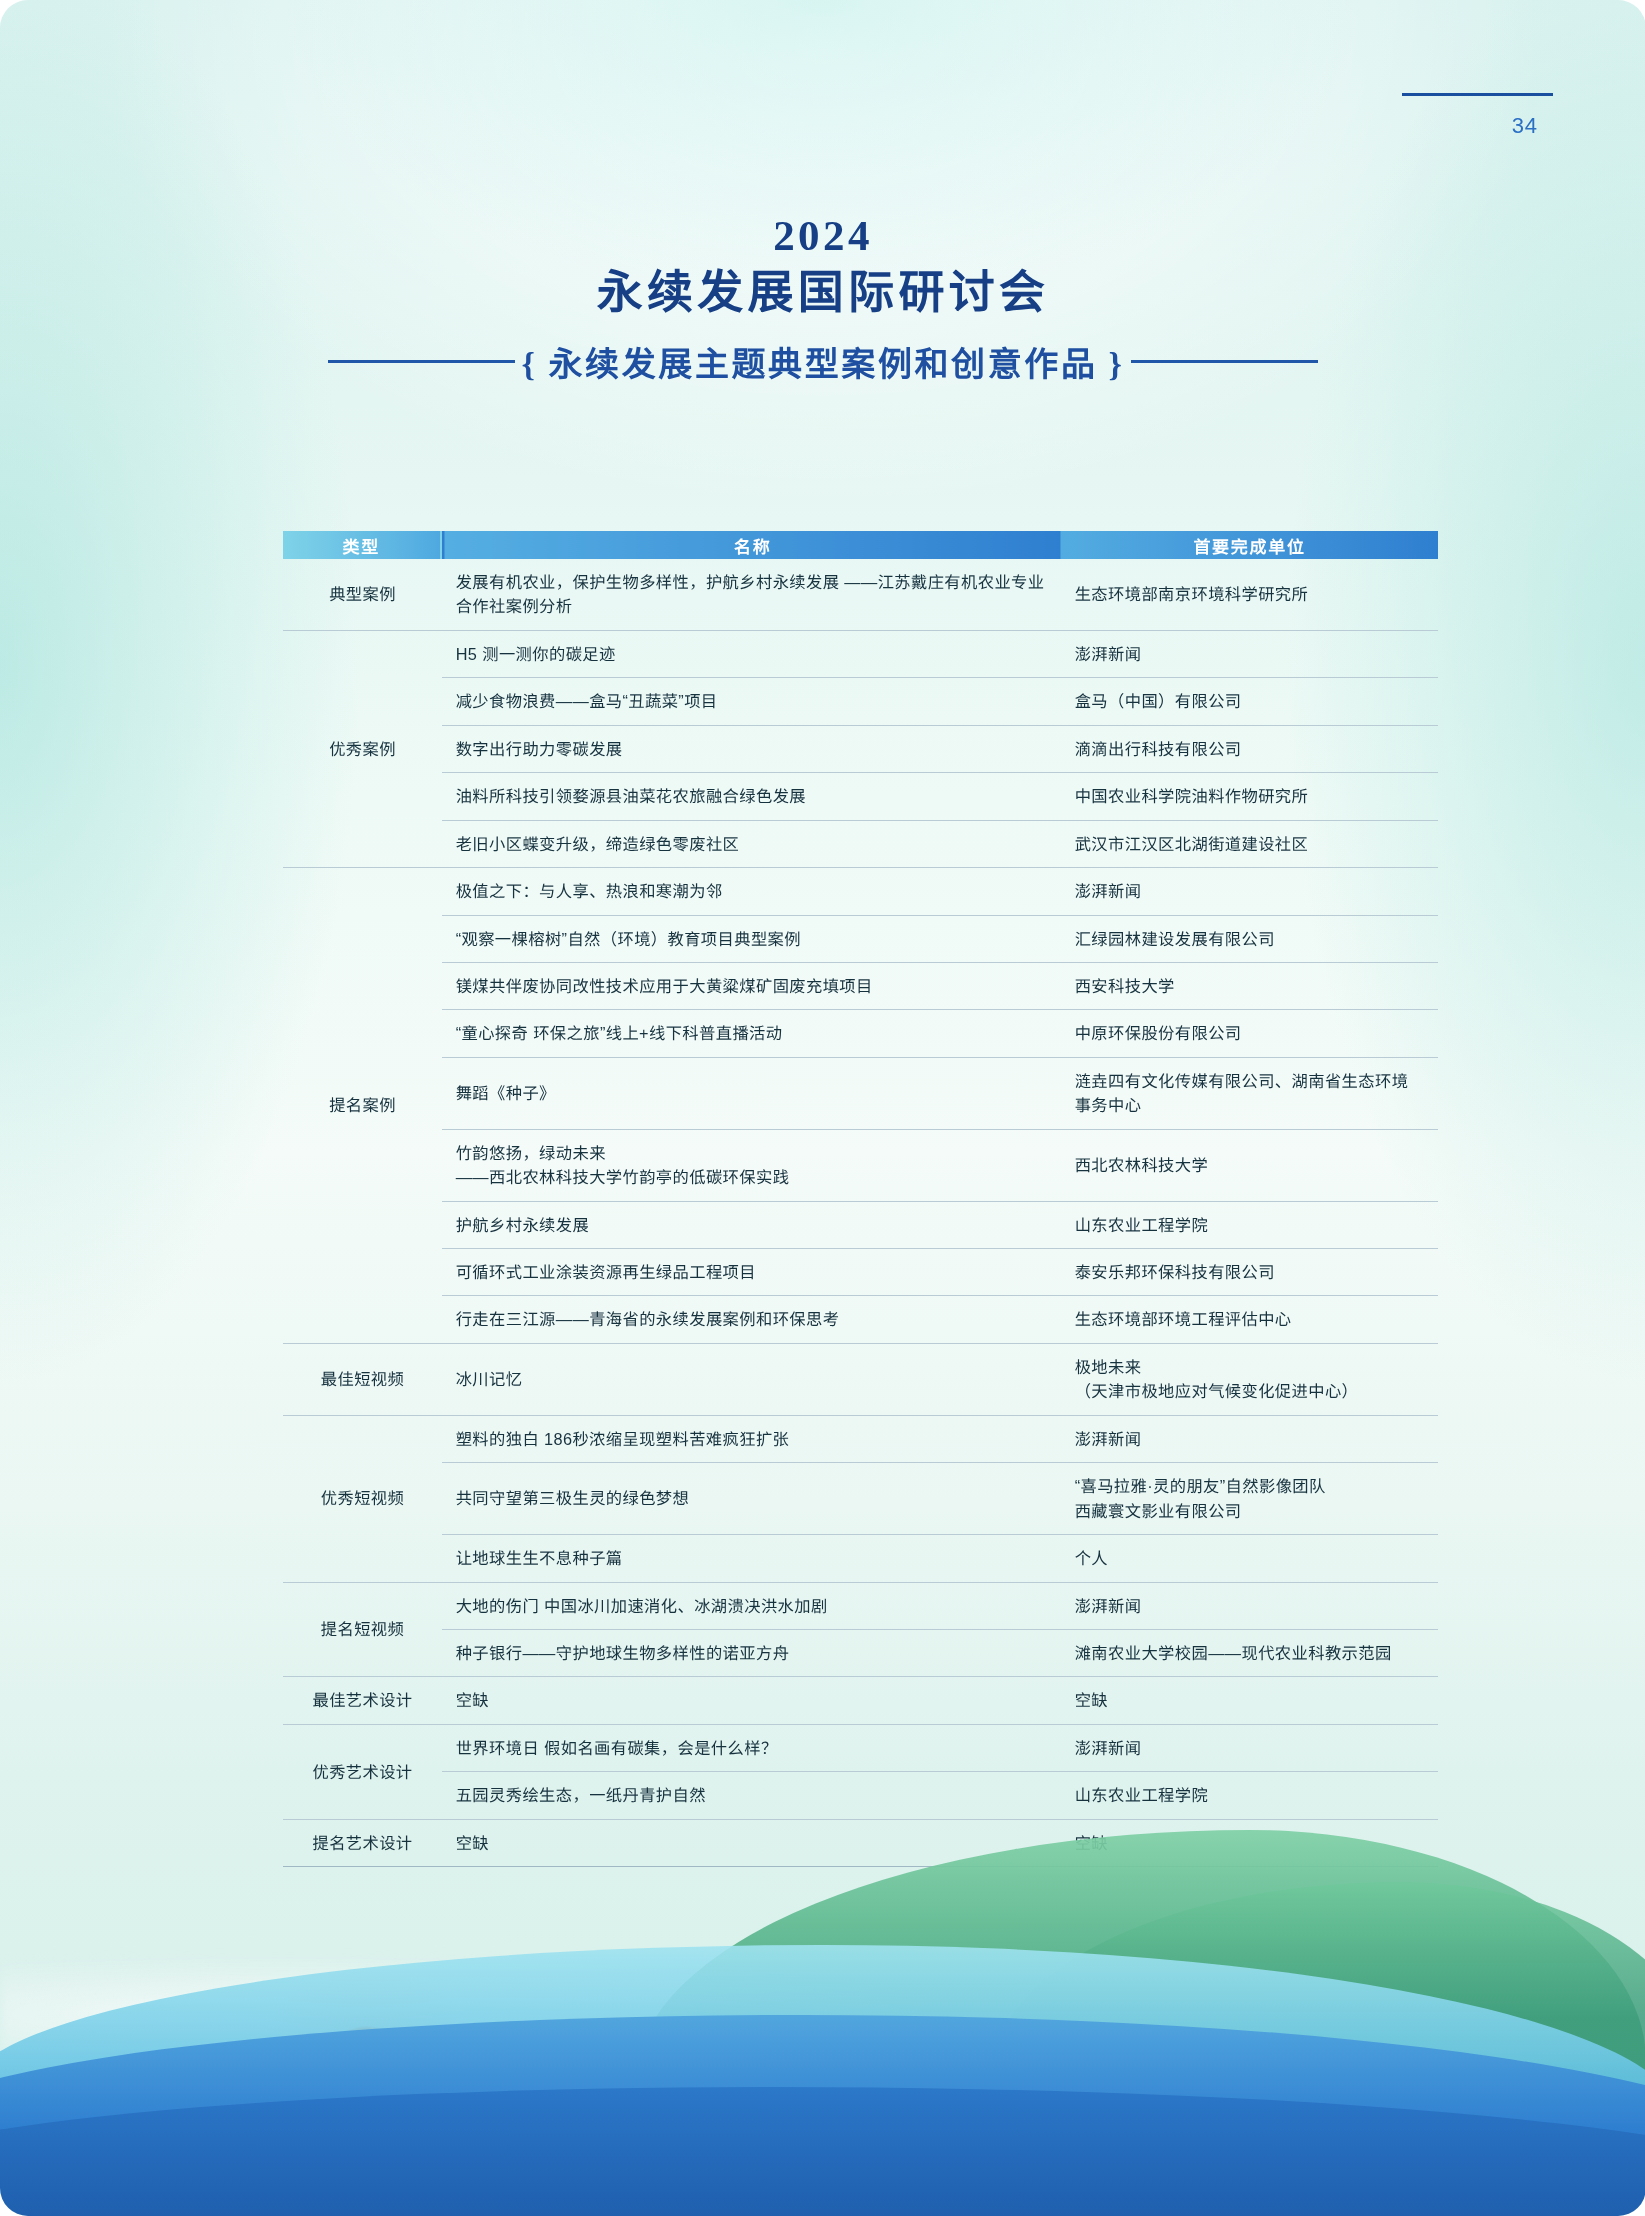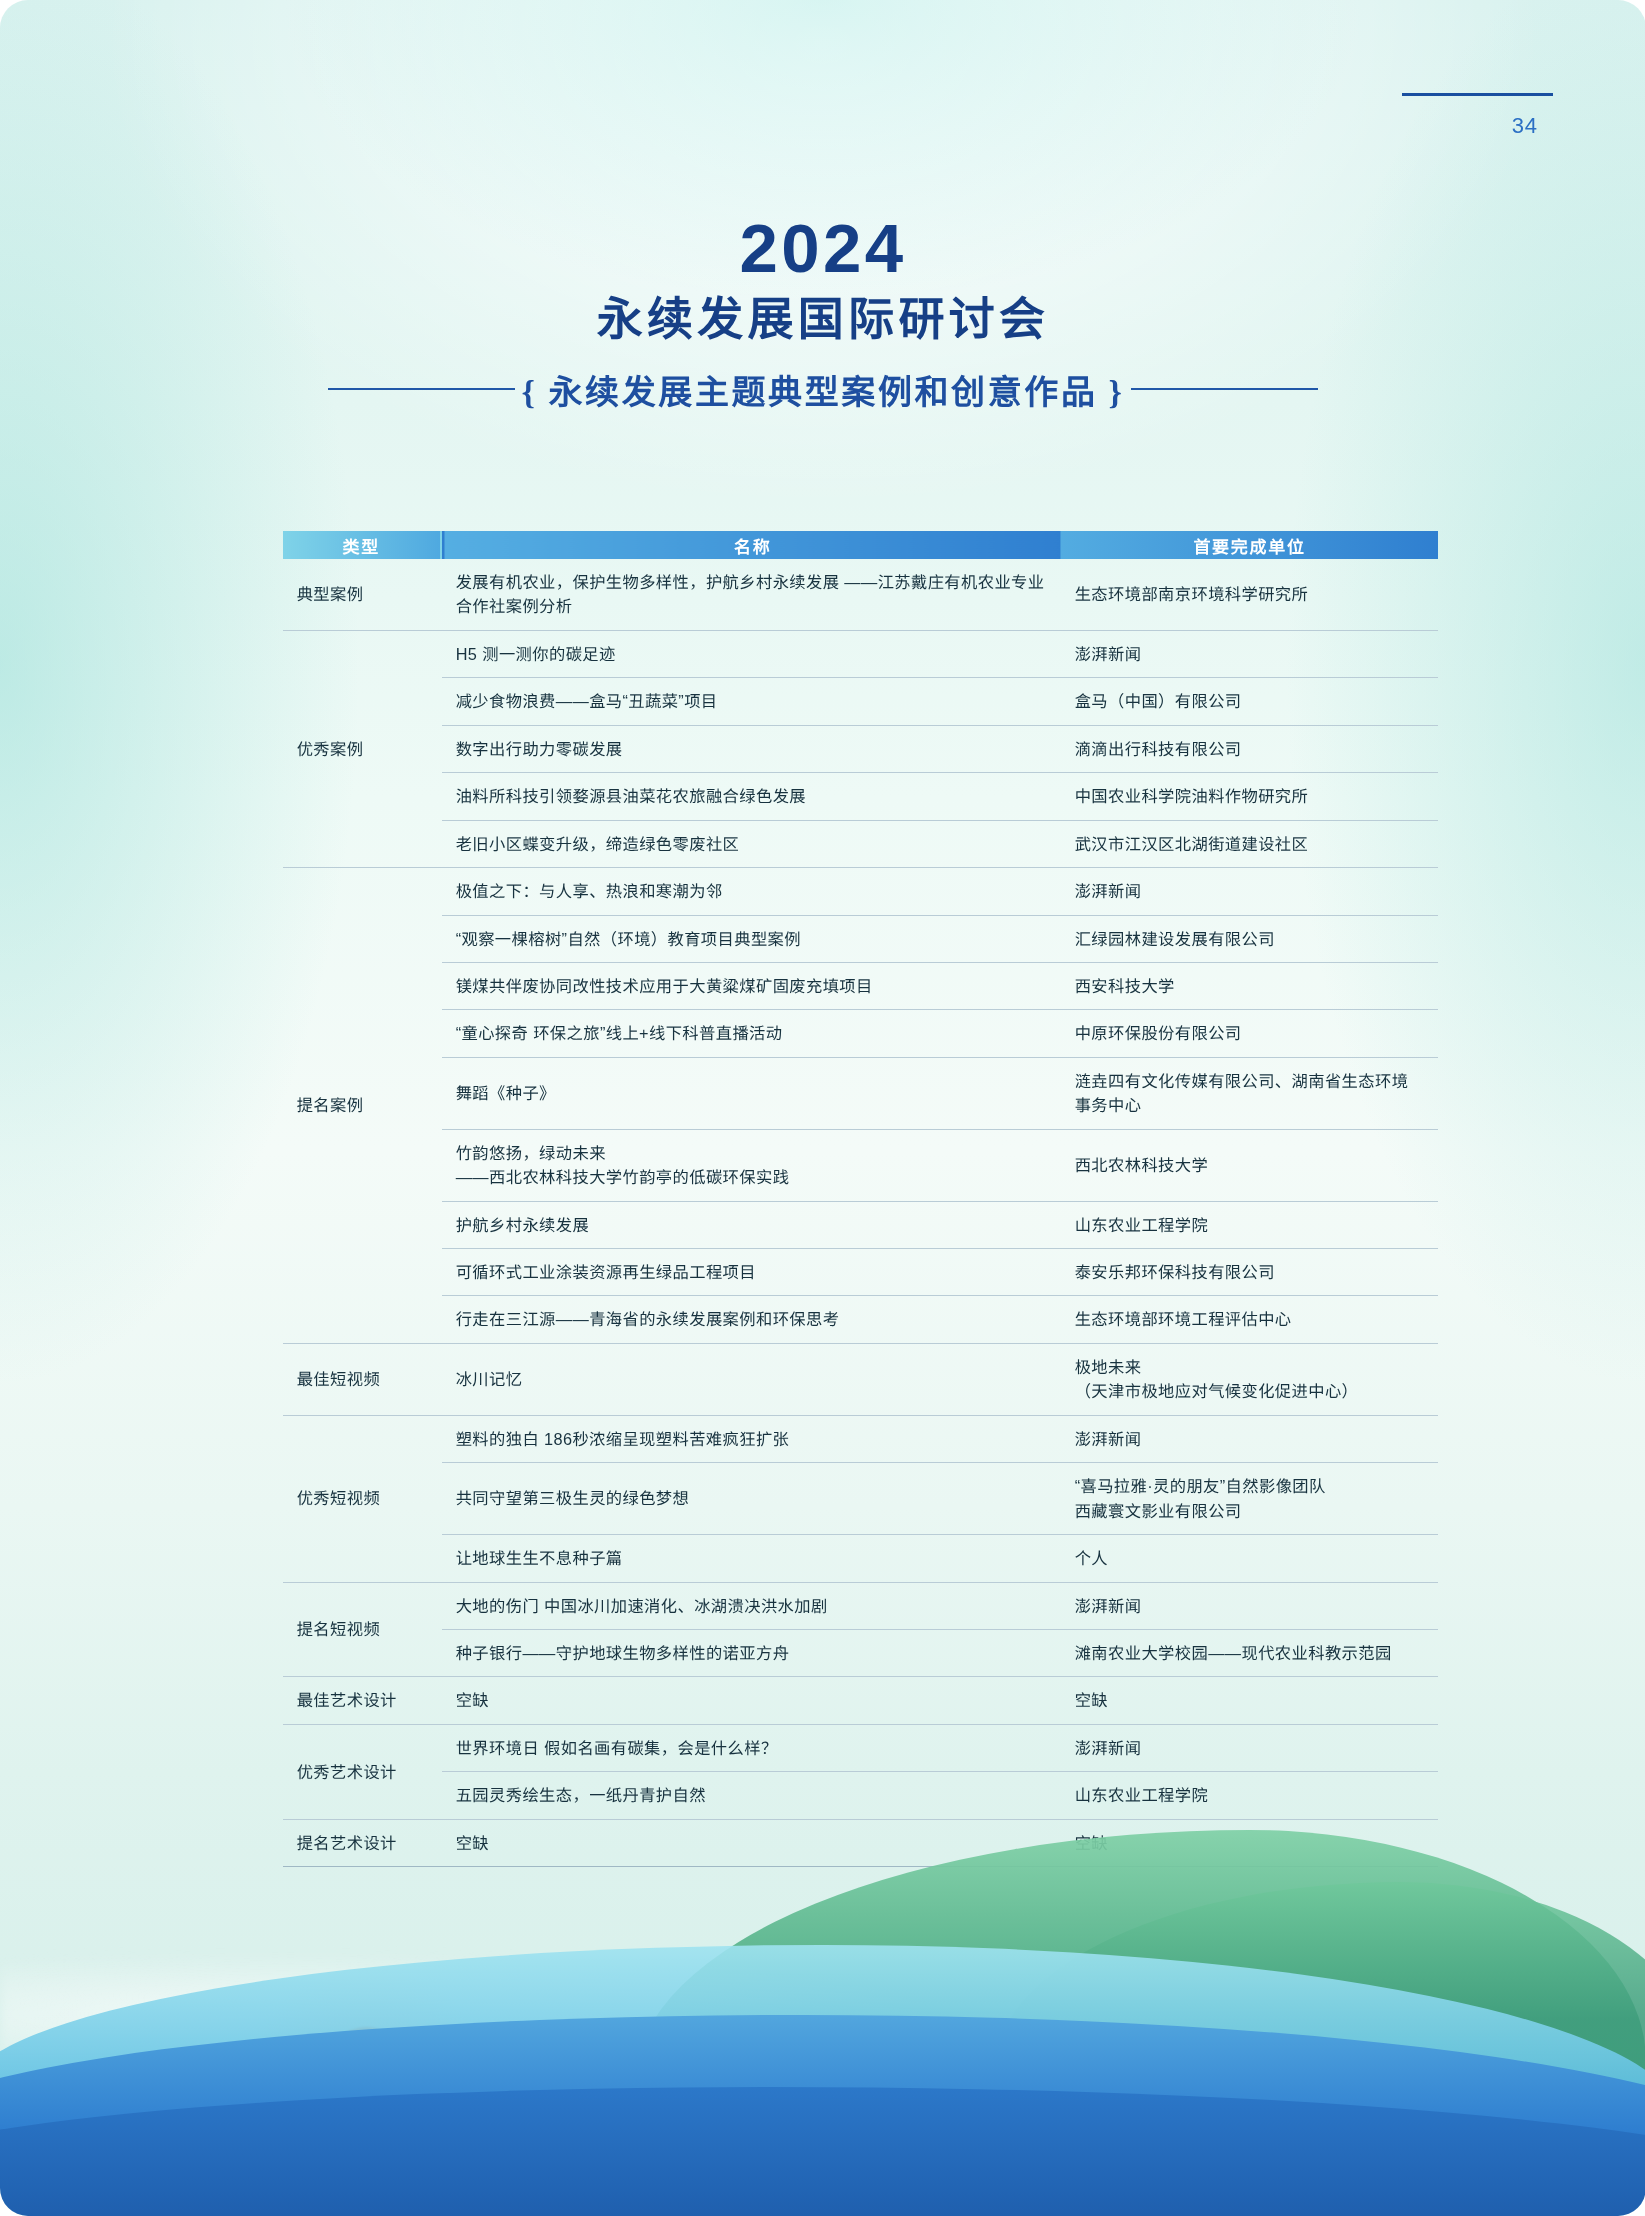--- a/index.html
+++ b/index.html
@@ -57,22 +57,22 @@
 
   
   .title-wrap {
     position: absolute;
     top: 213px;
     left: 0;
     width: 1646px;
     text-align: center;
   }
   .title-year {
-    font-family: Liberation Sans, sans-serif;
-    font-size: 69px;
+    font-family: Liberation Serif, serif;
+    font-size: 43px;
     font-weight: 700;
     color: #163f86;
     letter-spacing: 3.4px;
     line-height: 1.05;
   }
   .title-main {
     font-family: "Liberation Serif", "DejaVu Serif", serif;
     font-size: 46px;
     font-weight: 700;
     color: #163f86;
@@ -144,21 +144,21 @@
   thead th + th { border-left: 5.1px solid #eaf7f3; }
 
   table.awards td {
     border-bottom: 0.9px solid #b9ccd6;
     padding: 11px 13.7px;
     vertical-align: middle;
     line-height: 1.5;
     letter-spacing: 0.4px;
   }
   td.cat {
-    text-align: left;
+    text-align: center;
     color: #17323f;
     font-size: 16.3px;
     padding-left: 8.6px;
     border-bottom: 0.9px solid #9fb8c4;
   }
   td.name {
     color: #17323f;
   }
   td.org {
     color: #17323f;

